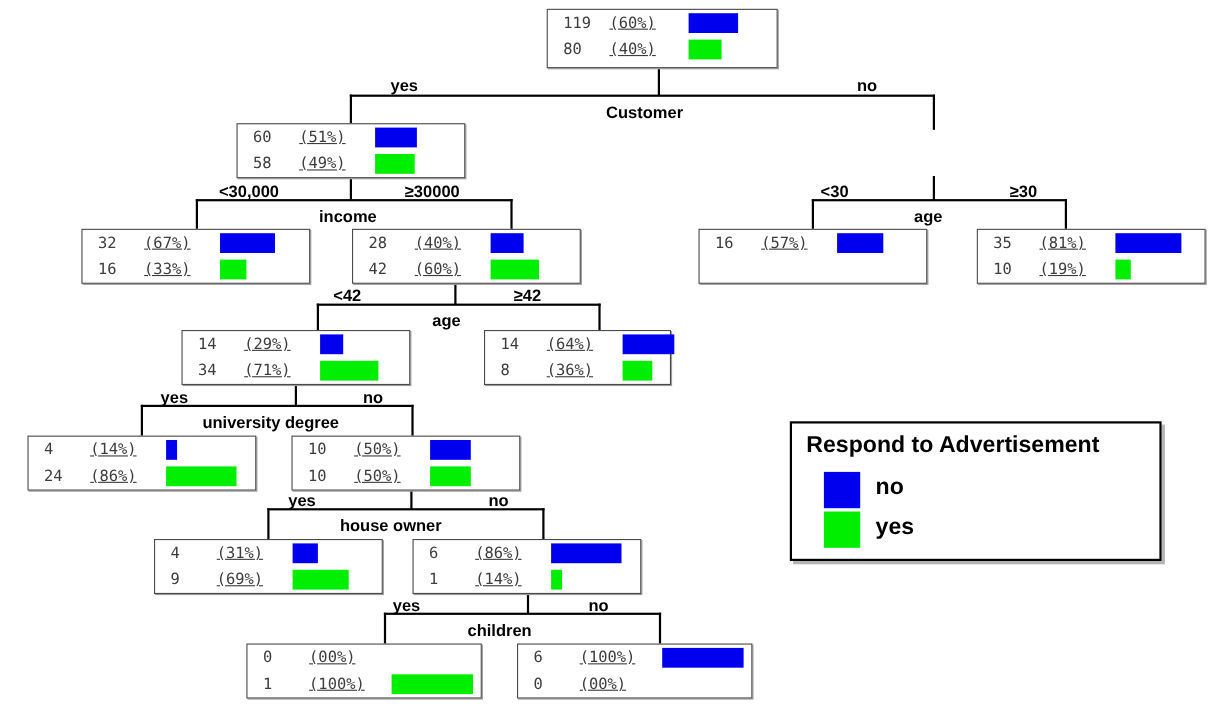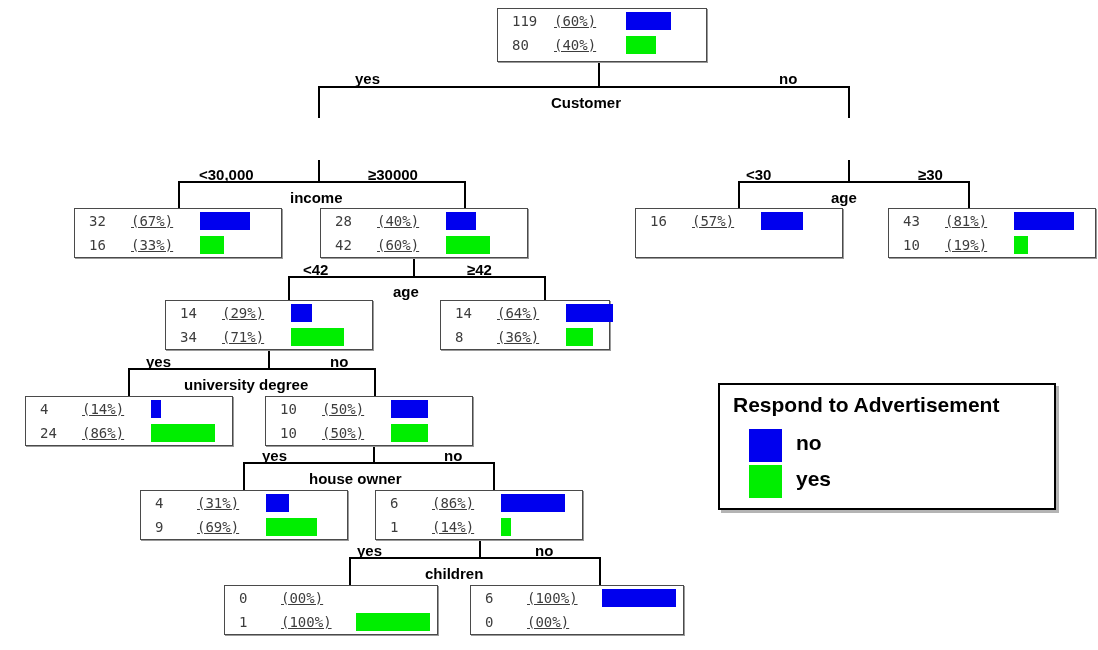--- a/index.html
+++ b/index.html
@@ -184,20 +184,36 @@
     </div>
     <div class="nrow">
       <span class="ncount">80</span>
       <span class="npct">(40%)</span>
       <span class="nbarwrap" style="left:128px;width:75px;">
         <span class="nbar bar-yes" style="width:40%;display:block;"></span>
       </span>
     </div>
   </div>
 
+  <div class="node" style="left:215px;top:112px;width:208px;height:50px;">
+    <div class="nrow">
+      <span class="ncount">60</span>
+      <span class="npct">(51%)</span>
+      <span class="nbarwrap" style="left:125px;width:74px;">
+        <span class="nbar bar-no" style="width:51%;display:block;"></span>
+      </span>
+    </div>
+    <div class="nrow">
+      <span class="ncount">58</span>
+      <span class="npct">(49%)</span>
+      <span class="nbarwrap" style="left:125px;width:74px;">
+        <span class="nbar bar-yes" style="width:49%;display:block;"></span>
+      </span>
+    </div>
+  </div>
 
 
   <div class="node" style="left:74px;top:208px;width:208px;height:50px;">
     <div class="nrow">
       <span class="ncount">32</span>
       <span class="npct">(67%)</span>
       <span class="nbarwrap" style="left:125px;width:74px;">
         <span class="nbar bar-no" style="width:67%;display:block;"></span>
       </span>
     </div>
@@ -232,21 +248,21 @@
       <span class="ncount">16</span>
       <span class="npct">(57%)</span>
       <span class="nbarwrap" style="left:125px;width:74px;">
         <span class="nbar bar-no" style="width:57%;display:block;"></span>
       </span>
     </div>
   </div>
 
   <div class="node" style="left:888px;top:208px;width:208px;height:50px;">
     <div class="nrow">
-      <span class="ncount">43</span>
+      <span class="ncount">35</span>
       <span class="npct">(81%)</span>
       <span class="nbarwrap" style="left:125px;width:74px;">
         <span class="nbar bar-no" style="width:81%;display:block;"></span>
       </span>
     </div>
     <div class="nrow">
       <span class="ncount">10</span>
       <span class="npct">(19%)</span>
       <span class="nbarwrap" style="left:125px;width:74px;">
         <span class="nbar bar-yes" style="width:19%;display:block;"></span>

